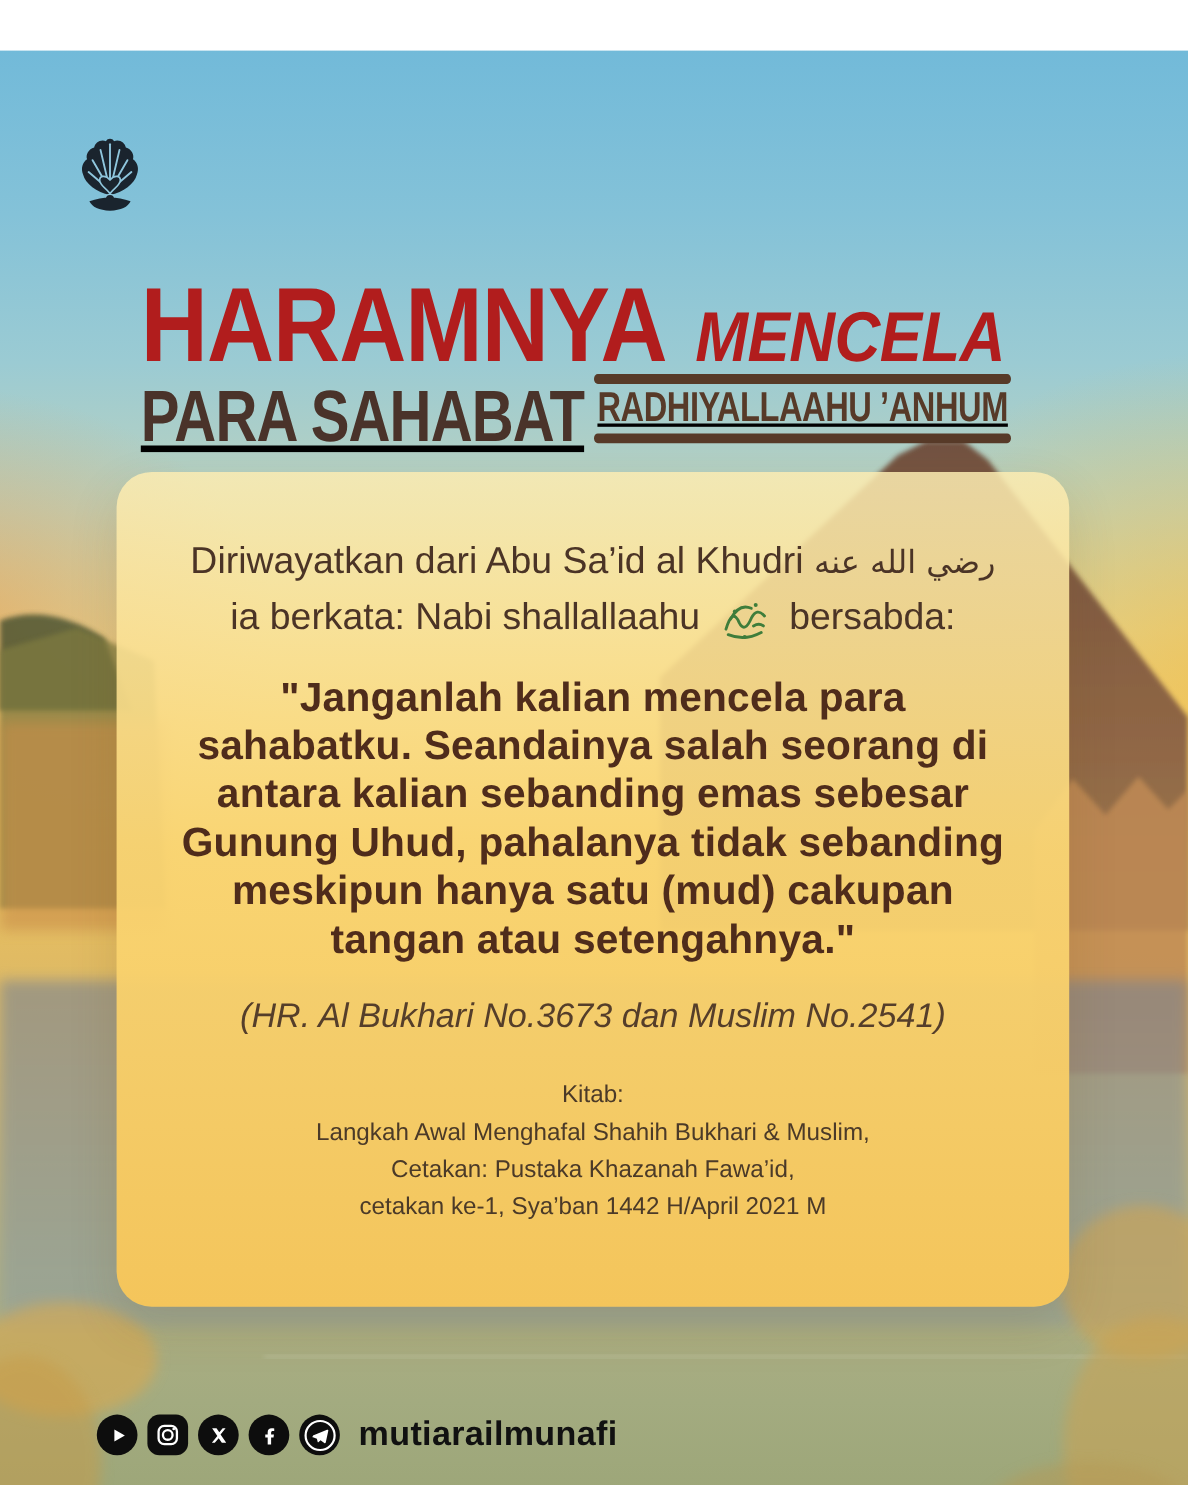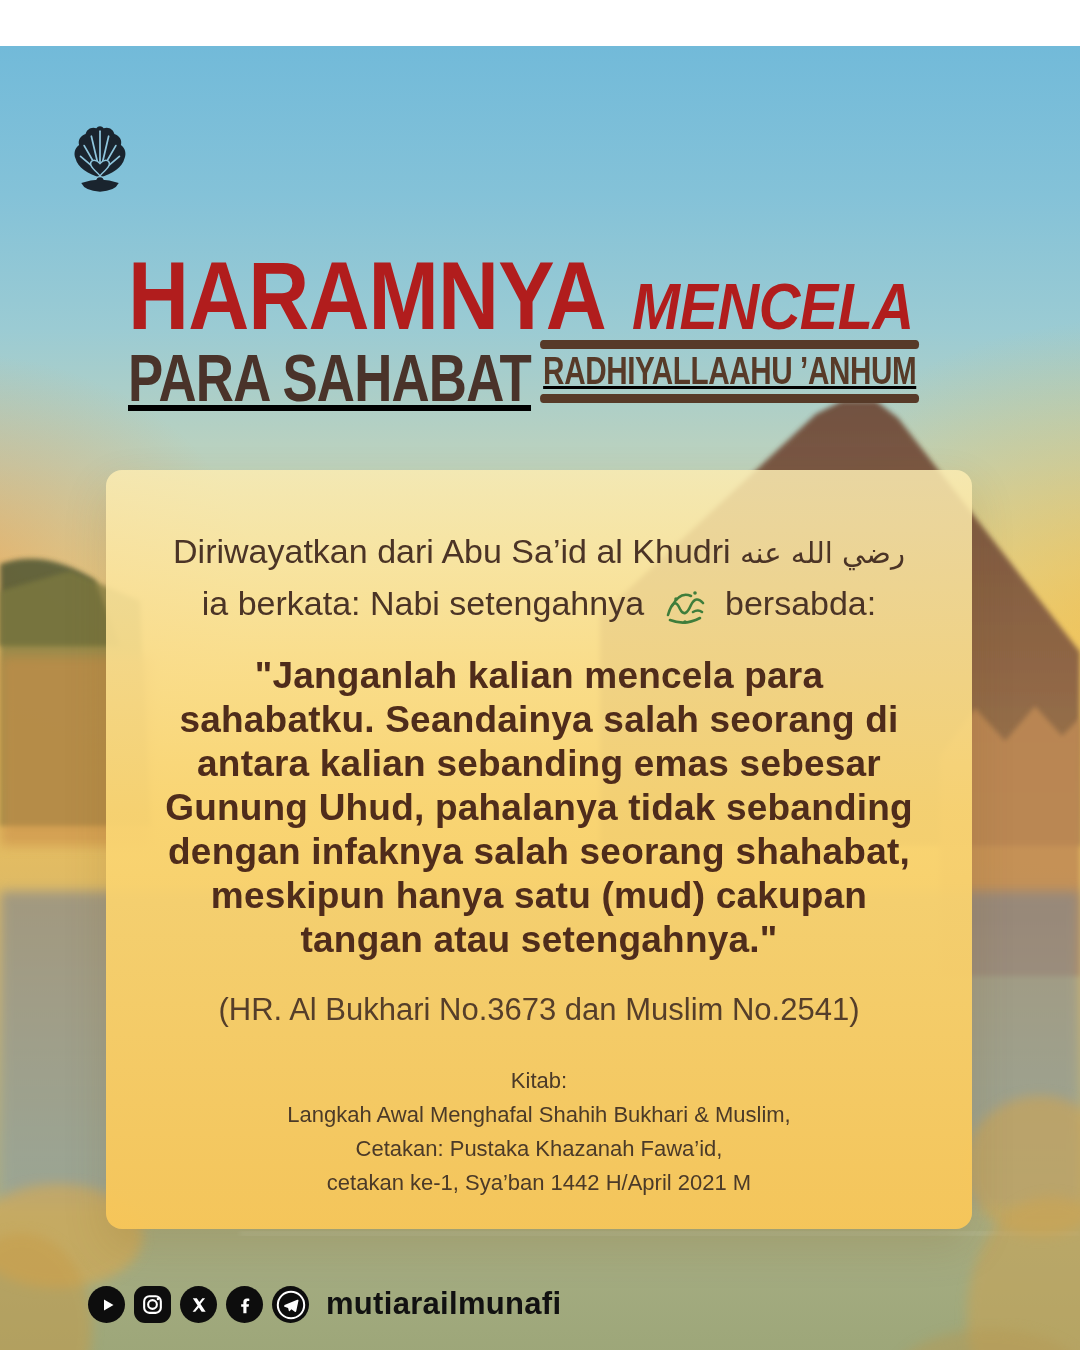--- a/index.html
+++ b/index.html
@@ -24,29 +24,29 @@
   .title-l2{position:absolute;left:128px;top:294px;display:flex;align-items:flex-start;white-space:nowrap;text-decoration:underline;}
   .t-sub{display:inline-block;font-size:66px;font-weight:700;color:#4a332a;letter-spacing:-1px;
     transform:scaleX(.8);transform-origin:left center;margin-right:-92px;}
   .t-badge{display:inline-block;position:relative;font-size:38px;font-weight:700;color:#573a28;
     padding:10px 4px;transform:scaleX(.78);transform-origin:left center;letter-spacing:-.5px;}
   .t-badge::before,.t-badge::after{content:"";position:absolute;left:0;right:0;height:9px;border-radius:6px;background:#573a28;}
   .t-badge::before{top:0;}
   .t-badge::after{bottom:0;}
 
   
-  .quote-card{position:absolute;left:106px;top:424px;width:866px;height:759px;border-radius:16px;
+  .quote-card{position:absolute;left:106px;top:383px;width:866px;height:759px;border-radius:32px;
     background:linear-gradient(180deg, rgba(252,236,178,.85) 0%, rgba(250,214,116,.93) 45%, rgba(247,198,89,.97) 100%);
     box-shadow:0 18px 44px rgba(120,80,20,.16);}
   .card-inner{padding:56px 56px 0;text-align:center;color:#4b3426;}
   .narr{font-size:34px;line-height:50px;color:#4b3426;}
   .arabic{font-family:"DejaVu Sans",sans-serif;font-size:29px;}
   .salawat{display:inline-block;width:46px;height:40px;vertical-align:-10px;margin:0 8px;}
   .quote{margin-top:26px;font-size:37px;line-height:44px;font-weight:700;color:#4f2c1b;letter-spacing:.2px;}
-  .reference{margin-top:30px;font-size:31px;color:#553e2a;}
+  .reference{margin-top:30px;font-size:31px;font-style:italic;color:#553e2a;}
   .kitab{margin-top:36px;font-size:22px;line-height:34px;color:#4b3a28;}
 
   
   .footer{position:absolute;left:88px;top:1240px;display:flex;}
   .icons{display:flex;gap:9px;}
   .icon{width:37px;height:37px;border-radius:50%;background:#0d0d0d;display:flex;align-items:center;justify-content:center;}
   .icon.sq{border-radius:11px;}
   .icon svg{display:block;}
   .handle{margin-left:17px;font-size:31px;font-weight:700;color:#111;letter-spacing:.3px;}
 </style>
@@ -123,21 +123,21 @@
     <span class="t-badge">RADHIYALLAAHU ’ANHUM</span>
   </div>
 
   <section class="quote-card">
     <div class="card-inner">
       <div class="narr">
         <span>Diriwayatkan dari Abu Sa’id al Khudri</span>
         <span class="arabic">رضي الله عنه</span>
       </div>
       <div class="narr">
-        <span>ia berkata: Nabi setengahnya</span>
+        <span>ia berkata: Nabi shallallaahu</span>
         <svg class="salawat" viewBox="0 0 46 40" aria-label="ﷺ">
           <g stroke="#3f7d3b" stroke-width="2.6" fill="none" stroke-linecap="round">
             <path d="M6 30 Q12 10 18 24 Q23 34 29 20 Q34 10 41 18"></path>
             <path d="M10 21 Q18 6 29 11"></path>
             <path d="M8 35 Q23 41 38 33"></path>
             <path d="M31 27 Q36 24 40 27"></path>
           </g>
           <g fill="#3f7d3b">
             <circle cx="14" cy="14" r="1.8"></circle>
               <circle cx="33" cy="8" r="1.8"></circle>
@@ -145,21 +145,20 @@
           </g>
         </svg>
         <span>bersabda:</span>
       </div>
 
       <div class="quote">
         <div>"Janganlah kalian mencela para</div>
         <div>sahabatku. Seandainya salah seorang di</div>
         <div>antara kalian sebanding emas sebesar</div>
         <div>Gunung Uhud, pahalanya tidak sebanding</div>
-        <div>dengan infaknya salah seorang shahabat,</div>
         <div>meskipun hanya satu (mud) cakupan</div>
         <div>tangan atau setengahnya."</div>
       </div>
 
       <div class="reference">(HR. Al Bukhari No.3673 dan Muslim No.2541)</div>
 
       <div class="kitab">
         <div>Kitab:</div>
         <div>Langkah Awal Menghafal Shahih Bukhari &amp; Muslim,</div>
         <div>Cetakan: Pustaka Khazanah Fawa’id,</div>

